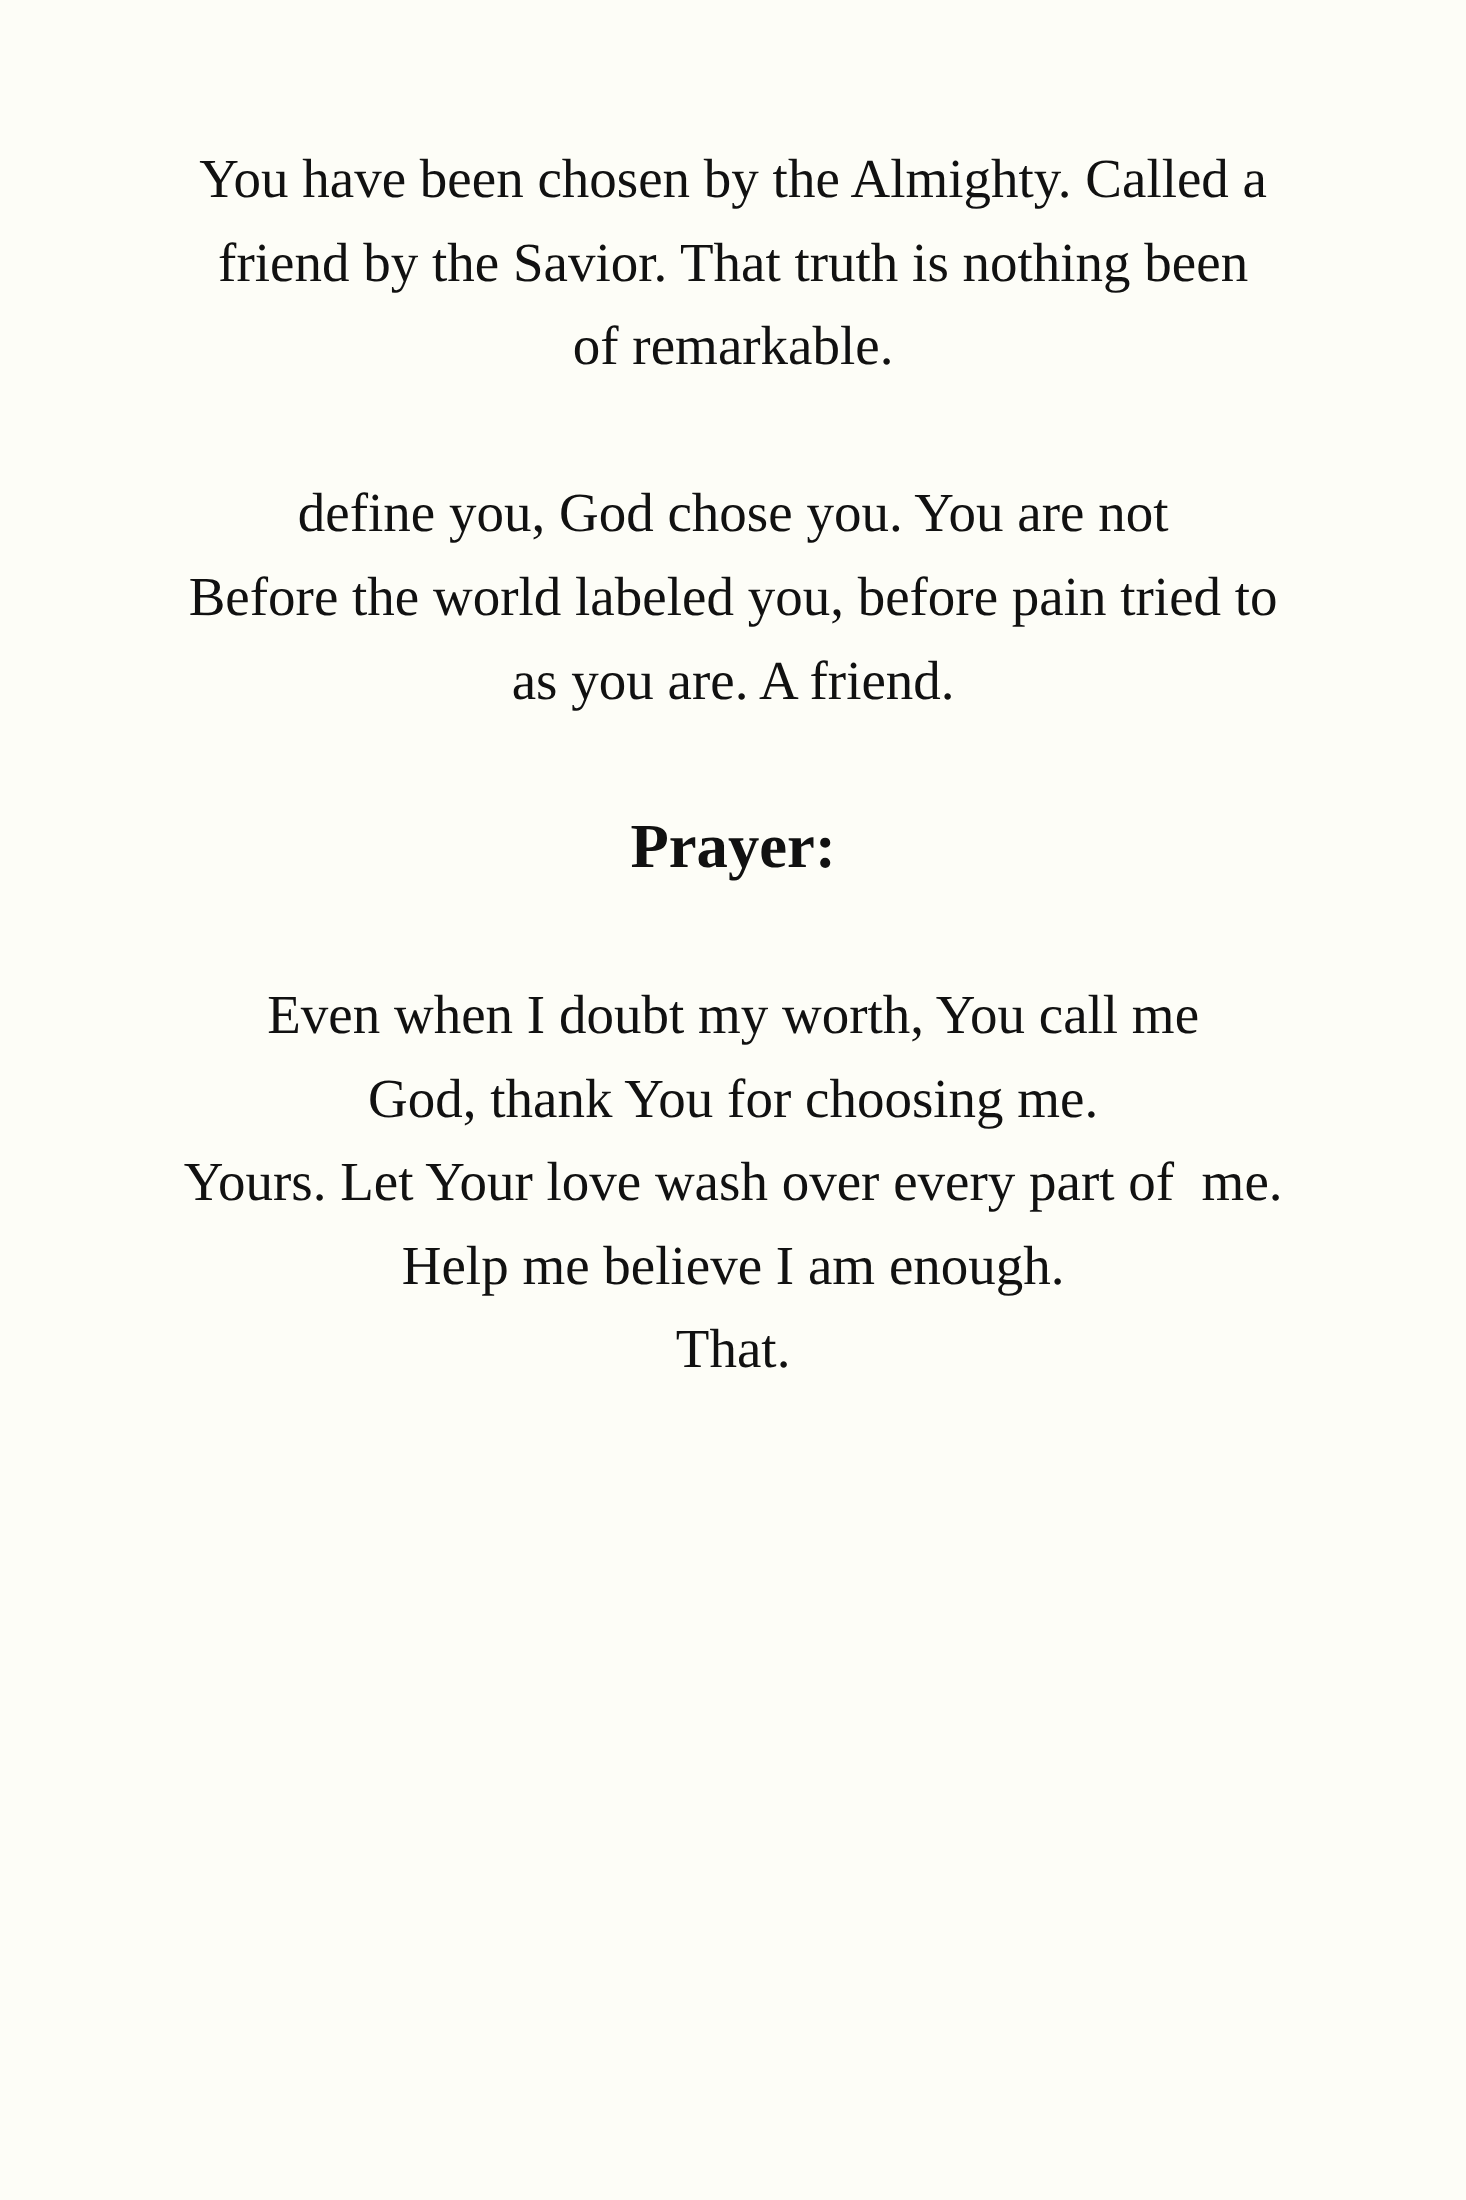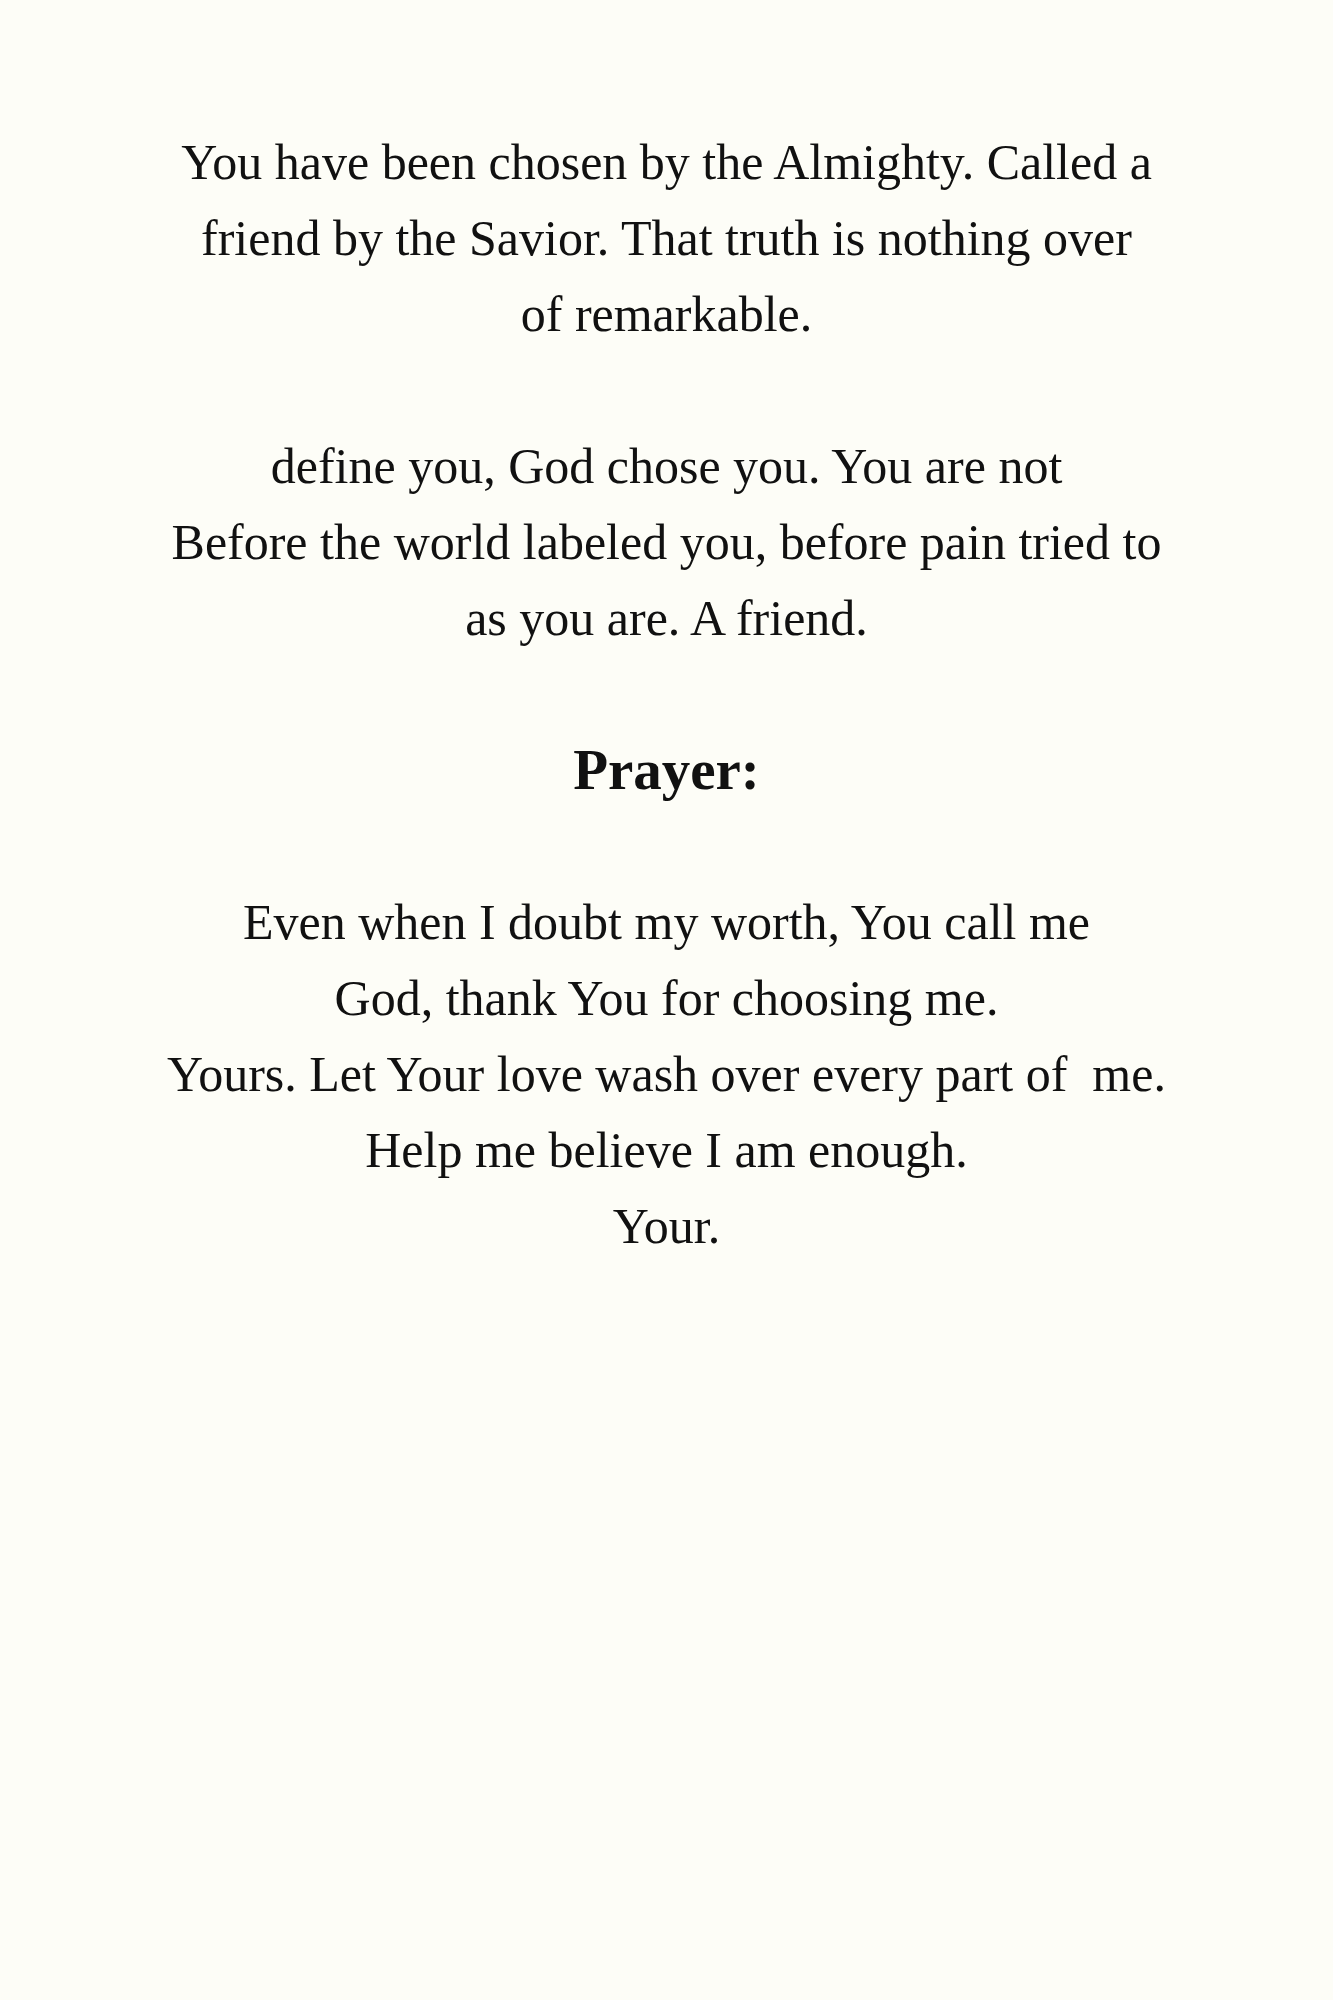--- a/index.html
+++ b/index.html
@@ -47,34 +47,34 @@
     }
   </style>
 </head>
 <body>
 
 <div class="page">
   <div class="content">
 
     <p class="para">
       <span class="line">You have been chosen by the Almighty. Called a</span>
-      <span class="line">friend by the Savior. That truth is nothing over</span>
+      <span class="line">friend by the Savior. That truth is nothing been</span>
       <span class="line">of remarkable.</span>
     </p>
 
     <p class="para">
       <span class="line">define you, God chose you. You are not</span>
       <span class="line">Before the world labeled you, before pain tried to</span>
       <span class="line">as you are. A friend.</span>
     </p>
 
     <div class="heading">Prayer:</div>
 
     <p class="para prayer">
       <span class="line">Even when I doubt my worth, You call me</span>
       <span class="line">God, thank You for choosing me.</span>
       <span class="line" style="white-space: pre;">Yours. Let Your love wash over every part of  me.</span>
       <span class="line">Help me believe I am enough.</span>
-      <span class="line">Your.</span>
+      <span class="line">That.</span>
     </p>
 
   </div>
 </div>
 
 </body></html>

